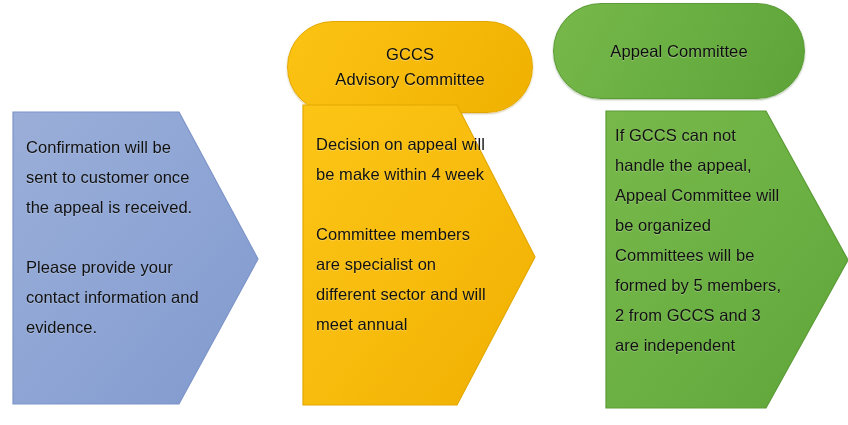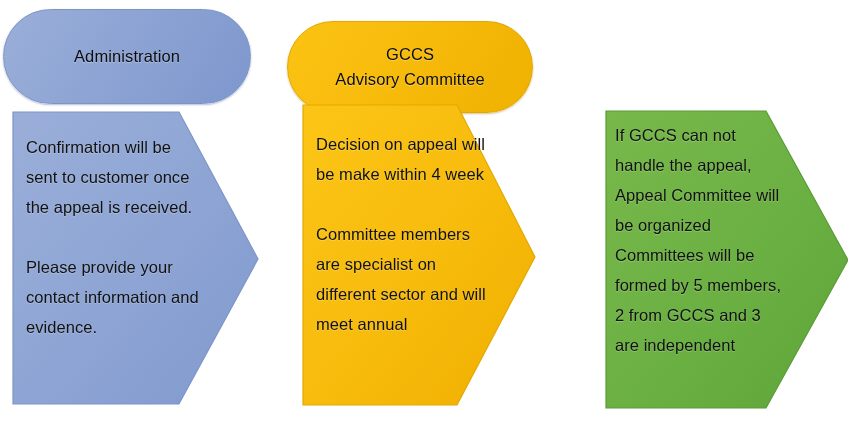--- a/index.html
+++ b/index.html
@@ -104,23 +104,20 @@
 
   #chev-blue .chev-text   { left: 14px; top: 21px;  width: 175px; }
   #chev-yellow .chev-text { left: 14px; top: 25px;  width: 172px; }
   #chev-green .chev-text  { left: 10px; top: 10px;  width: 170px; }
 </style>
 </head>
 <body>
 
 <div id="diagram">
 
-  <div class="pill pill-blue">
-    <span class="pill-label">Administration</span>
-  </div>
 
   <div class="chevron" id="chev-blue">
     <svg width="248" height="295" viewBox="0 0 248 295" xmlns="http://www.w3.org/2000/svg">
       <defs>
         <linearGradient id="gradBlue" x1="0" y1="0" x2="1" y2="1">
           <stop offset="0%" stop-color="#9aaed8"></stop>
           <stop offset="55%" stop-color="#8da4d4"></stop>
           <stop offset="100%" stop-color="#8099cd"></stop>
         </linearGradient>
       </defs>
@@ -145,20 +142,23 @@
           <stop offset="100%" stop-color="#efae00"></stop>
         </linearGradient>
       </defs>
       <polygon points="1,1 155,1 233,153 155,301 1,301" fill="url(#gradYellow)" stroke="#e3a800" stroke-width="1.2"></polygon>
     </svg>
     <div class="chev-text">Decision on appeal will be make within 4 week
 
 Committee members are specialist on different sector and will meet annual</div>
   </div>
 
+  <div class="pill pill-green">
+    <span class="pill-label">Appeal Committee</span>
+  </div>
 
   <div class="chevron" id="chev-green">
     <svg width="245" height="300" viewBox="0 0 245 300" xmlns="http://www.w3.org/2000/svg">
       <defs>
         <linearGradient id="gradGreen" x1="0" y1="0" x2="1" y2="1">
           <stop offset="0%" stop-color="#78b84a"></stop>
           <stop offset="55%" stop-color="#6bb043"></stop>
           <stop offset="100%" stop-color="#5ea438"></stop>
         </linearGradient>
       </defs>

